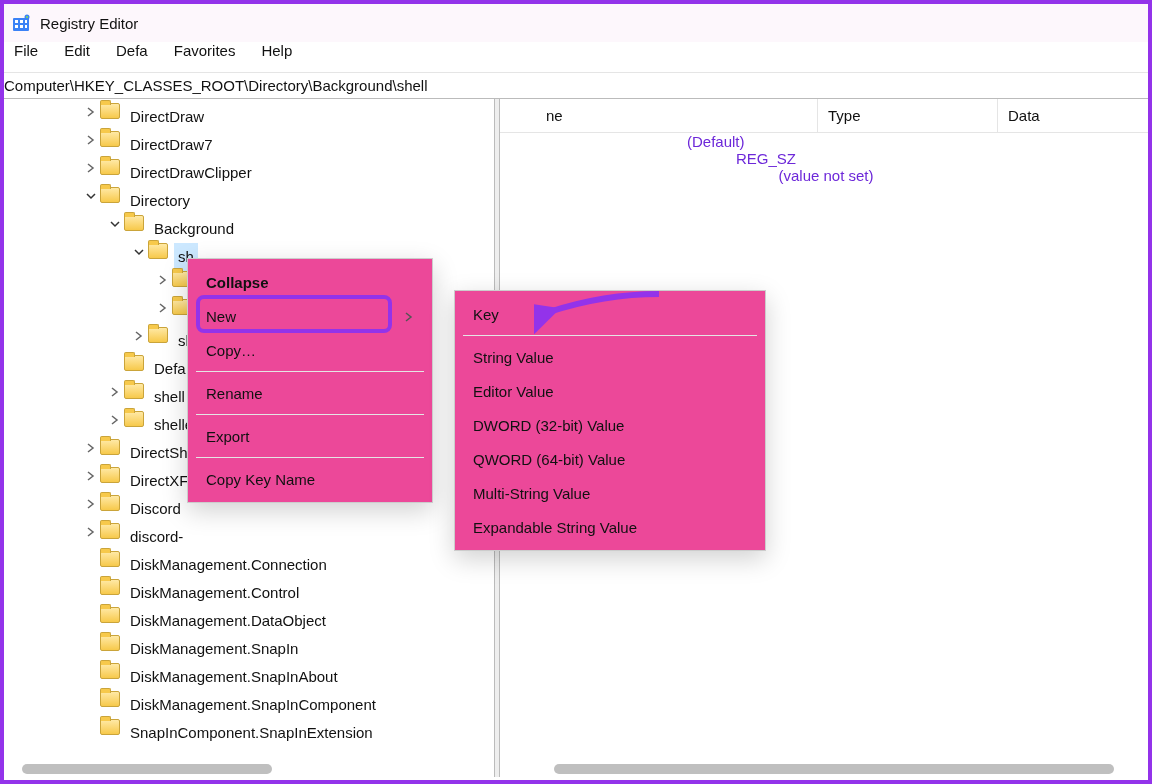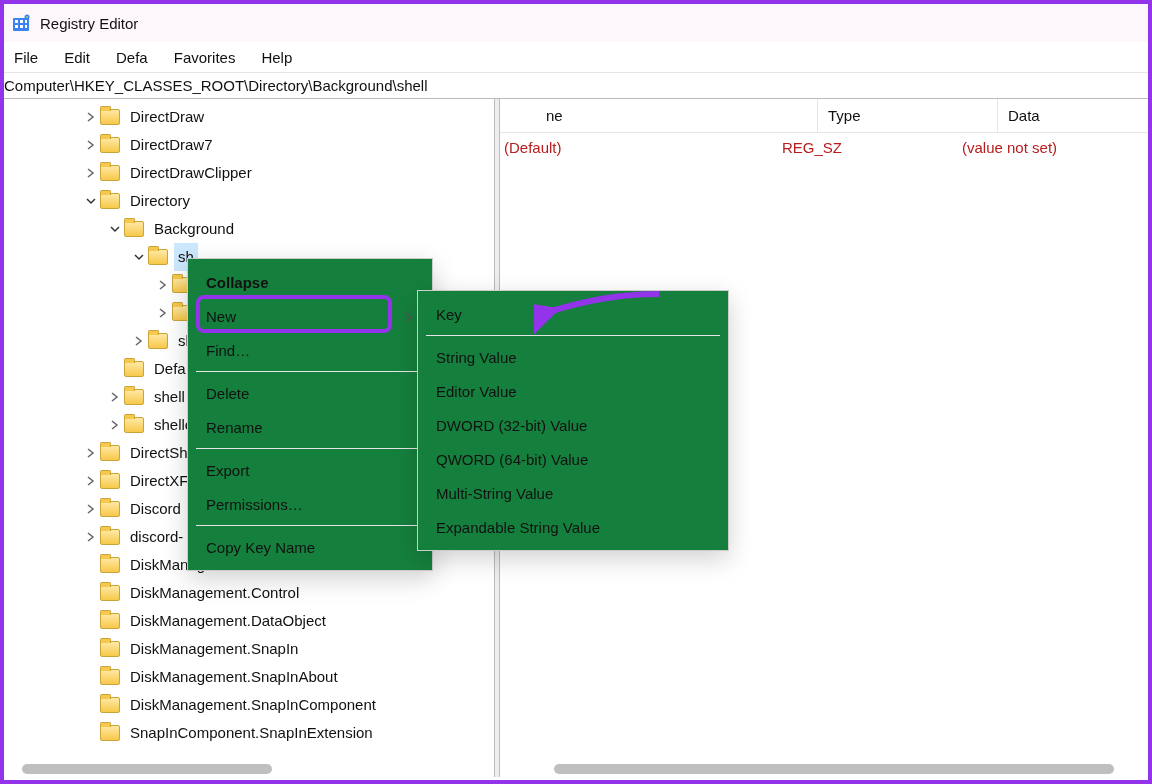--- a/index.html
+++ b/index.html
@@ -2,49 +2,49 @@
 <html><head>
 <meta charset="utf-8">
 <style>
 * { margin: 0; padding: 0; box-sizing: border-box; font-family: "Segoe UI", Arial, sans-serif; }
 body { width: 1152px; height: 784px; overflow: hidden; background: #fff; position: relative; }
 .frame { border: 4px solid #9333ea; width: 1152px; height: 784px; position: relative; overflow: hidden; }
 .title-bar { display: flex; align-items: center; height: 38px; padding: 0 8px; gap: 10px; background: #fdf7fc; }
 .app-icon { width: 18px; height: 18px; }
 .app-icon svg { width: 18px; height: 18px; }
 .title-text { font-size: 15px; color: #111; }
-.menu-bar { display: flex; gap: 26px; height: 30px; align-items: center; padding: 0 10px; font-size: 15px; color: #111; background: #fff; }
+.menu-bar { display: flex; gap: 26px; height: 30px; align-items: flex-start; padding: 0 10px; font-size: 15px; color: #111; background: #fff; }
 .menu-bar span { cursor: default; }
 .address-bar { border-top: 1px solid #e5e5e5; border-bottom: 1px solid #bbb; padding: 4px 0; font-size: 15px; color: #111; background: #fff; }
 .content { display: flex; height: calc(784px - 8px - 38px - 30px - 30px); position: relative; }
 .tree-pane { width: 490px; overflow: hidden; position: relative; padding-top: 4px; }
 .splitter { width: 6px; height: 100%; border-left: 1px solid #bbb; border-right: 1px solid #bbb; background: #eee; }
 .values-pane { flex: 1; overflow: hidden; }
 .columns-header { display: flex; height: 34px; align-items: center; font-size: 15px; color: #111; border-bottom: 1px solid #e5e5e5; }
 .col { padding: 0 10px; border-right: 1px solid #e5e5e5; height: 100%; display: flex; align-items: center; }
 .col.name { width: 282px; margin-left: 36px; }
 .col.type { width: 180px; text-align: right; }
 .col.data { flex: 1; border-right: none; }
-.value-row { display: flex; height: 28px; align-items: center; font-size: 15px; color: #b91c1c; padding-left: 4px; }
+.value-row { display: flex; height: 28px; align-items: center; font-size: 15px; color: #6d28d9; padding-left: 4px; flex-direction: column; }
 .value-row .vname { width: 278px; }
 .value-row .vtype { width: 180px; }
 .value-row .vdata { flex: 1; }
 .tree { font-size: 15px; color: #111; line-height: 28px; }
-.tree-row { display: flex; align-items: center; height: 28px; white-space: nowrap; }
+.tree-row { display: flex; align-items: flex-start; height: 28px; white-space: nowrap; }
 .tree-row.selected .label { background: #cce8ff; }
 .indent { display: inline-block; }
 .chevron { width: 18px; height: 18px; display: inline-flex; align-items: center; justify-content: center; color: #666; }
 .chevron.blank { visibility: hidden; }
 .folder { width: 20px; height: 16px; display: inline-block; margin-right: 6px; position: relative; }
 .folder::before { content: ""; position: absolute; inset: 0; background: linear-gradient(#ffe9a6, #f7c94b); border: 1px solid #caa43a; border-radius: 2px; }
 .folder::after { content: ""; position: absolute; top: -3px; left: 0; width: 9px; height: 4px; background: #f7c94b; border: 1px solid #caa43a; border-bottom: none; border-radius: 2px 2px 0 0; }
 .label { padding: 0 4px; }
-.context-menu { position: absolute; background: #15803d; border: 1px solid #ccc; border-radius: 0; box-shadow: 0 8px 24px rgba(0,0,0,0.18); padding: 6px 0; font-size: 15px; color: #111; z-index: 10; }
+.context-menu { position: absolute; background: #ec4899; border: 1px solid #ccc; border-radius: 0; box-shadow: 0 8px 24px rgba(0,0,0,0.18); padding: 6px 0; font-size: 15px; color: #111; z-index: 10; }
 .cm1 { left: 183px; top: 254px; width: 246px; }
-.cm2 { left: 413px; top: 286px; width: 312px; }
+.cm2 { left: 450px; top: 286px; width: 312px; }
 .cm-item { height: 34px; display: flex; align-items: center; padding: 0 18px; justify-content: space-between; }
 .cm-item.bold { font-weight: 600; }
 .cm-sep { height: 1px; background: #e5e5e5; margin: 4px 8px; }
 .highlight-box { position: absolute; border: 4px solid #9333ea; border-radius: 8px; pointer-events: none; z-index: 20; }
 .hb1 { left: 192px; top: 291px; width: 196px; height: 38px; }
 .arrow { position: absolute; z-index: 30; color: #9333ea; }
 .arrow-svg { width: 130px; height: 50px; }
 .scrollbar-h { position: absolute; bottom: 6px; height: 10px; background: #bfbfbf; border-radius: 5px; }
 .sb1 { left: 18px; width: 250px; }
 .sb2 { left: 550px; width: 560px; }
@@ -307,35 +307,29 @@
       </div>
     <div class="cm-item">
       <span>New</span>
       <span>
         <svg width="10" height="10" viewBox="0 0 10 10">
             <path d="M2 1 L7 5 L2 9" stroke="#555" stroke-width="1.5" fill="none"></path>
           </svg>
       </span>
     </div>
     <div class="cm-item">
-        <span>Find…</span>
+        <span>Copy…</span>
       </div>
     <div class="cm-sep"></div>
     <div class="cm-item">
-        <span>Delete</span>
-      </div>
-    <div class="cm-item">
         <span>Rename</span>
       </div>
     <div class="cm-sep"></div>
     <div class="cm-item">
         <span>Export</span>
-      </div>
-    <div class="cm-item">
-        <span>Permissions…</span>
       </div>
     <div class="cm-sep"></div>
     <div class="cm-item">
         <span>Copy Key Name</span>
       </div>
   </div>
 
   <div class="context-menu cm2">
     <div class="cm-item">
         <span>Key</span>

